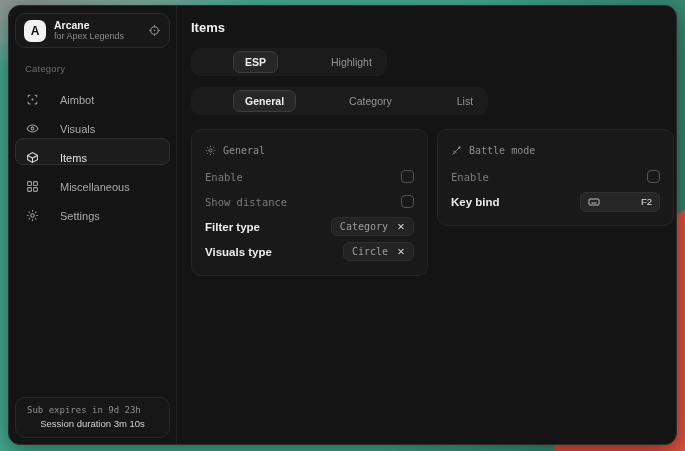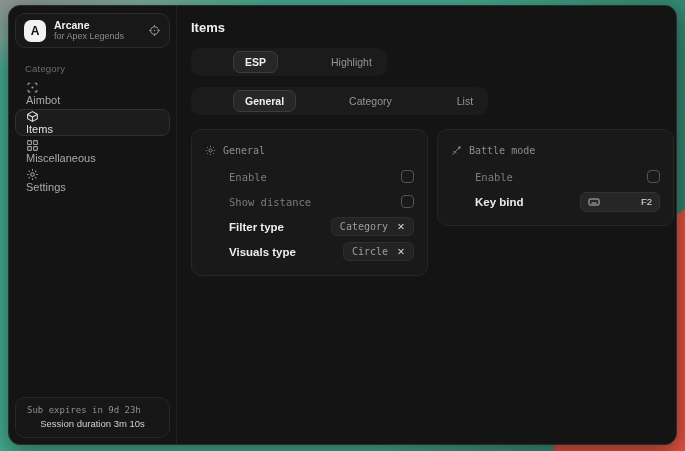--- a/index.html
+++ b/index.html
@@ -32,22 +32,22 @@
   }
   .brand-text { flex:1; line-height:1.15; }
   .brand-title { font-size:10.5px; font-weight:bold; color:#f0f0f0; }
   .brand-sub { font-size:9px; color:#8a8a8a; }
   .brand-action { color:#8f8f8f; display:flex; cursor:pointer; }
 
   .cat-label { font-size:9.5px; color:#6d6d6d; margin:15px 0 6px 10px; letter-spacing:.2px; }
 
   .nav { display:flex; flex-direction:column; gap:2px; }
   .nav-item {
-    display:flex; align-items:flex-start; gap:0; height:27px; padding:0 10px;
-    border:1px solid transparent; border-radius:8px; cursor:pointer; color:#9c9c9c;flex-direction:column;
+    display:flex; align-items:flex-end; gap:21px; height:27px; padding:0 10px;
+    border:1px solid transparent; border-radius:8px; cursor:pointer; color:#9c9c9c;
   }
   .nav-item .nav-label { font-size:11px; color:#aaaaaa; }
   .nav-item.active { background:#1c1c1c; border-color:#303030; }
   .nav-item.active .nav-label { color:#e4e4e4; }
   .nav-item.active { color:#d8d8d8; }
   .nav-icon { display:flex; }
 
   .sidebar-spacer { flex:1; }
   .session-card {
     border:1px solid #282828; background:#171717; border-radius:10px;
@@ -69,21 +69,21 @@
   .tab.active { background:#272727; border-color:#3c3c3c; color:#eeeeee; font-weight:bold; }
 
   .panels { display:flex; gap:9px; align-items:flex-start; margin-top:3px; }
   .panel {
     width:237px; background:#191919; border:1px solid #262626; border-radius:10px;
     padding:10px 13px 11px 13px; display:flex; flex-direction:column;
   }
   .panel-head { display:flex; align-items:center; gap:7px; color:#8a8a8a; margin-bottom:4px; height:20px; }
   .panel-title { font-family:"DejaVu Sans Mono", monospace; font-size:10px; color:#8d8d8d; }
 
-  .row { display:flex; align-items:center; justify-content:space-between; height:25px;margin-left:24px; }
+  .row { display:flex; align-items:center; justify-content:space-between; height:25px; }
   .row-label-muted { font-family:"DejaVu Sans Mono", monospace; font-size:10.5px; color:#7b7b7b; }
   .row-label { font-size:11.5px; font-weight:bold; color:#ececec; }
 
   .checkbox {
     width:13px; height:13px; border:1.5px solid #545454; border-radius:4px;
     background:transparent; cursor:pointer;
   }
 
   .chip {
     display:flex; align-items:center; gap:9px; background:#232323; border:1px solid #2e2e2e;
@@ -135,20 +135,29 @@
             <path d="M4 8V5a1 1 0 0 1 1-1h3"></path>
               <path d="M16 4h3a1 1 0 0 1 1 1v3"></path>
             <path d="M20 16v3a1 1 0 0 1-1 1h-3"></path>
               <path d="M8 20H5a1 1 0 0 1-1-1v-3"></path>
             <circle cx="12" cy="12" r="2" fill="currentColor" stroke="none"></circle>
           </svg>
         </span>
         <span class="nav-label">Aimbot</span>
       </div>
 
+      <div class="nav-item">
+        <span class="nav-icon">
+          <svg width="13" height="13" viewBox="0 0 24 24" fill="none" stroke="currentColor" stroke-width="2">
+            <path d="M2 12s3.5-6.5 10-6.5S22 12 22 12s-3.5 6.5-10 6.5S2 12 2 12z"></path>
+            <circle cx="12" cy="12" r="2.6"></circle>
+          </svg>
+        </span>
+        <span class="nav-label">Visuals</span>
+      </div>
 
       <div class="nav-item active">
         <span class="nav-icon">
           <svg width="13" height="13" viewBox="0 0 24 24" fill="none" stroke="currentColor" stroke-width="2">
             <path d="M21 16V8l-9-5-9 5v8l9 5 9-5z"></path>
             <path d="M3.3 8.2L12 13l8.7-4.8"></path>
               <line x1="12" y1="13" x2="12" y2="21"></line>
           </svg>
         </span>
         <span class="nav-label">Items</span>

